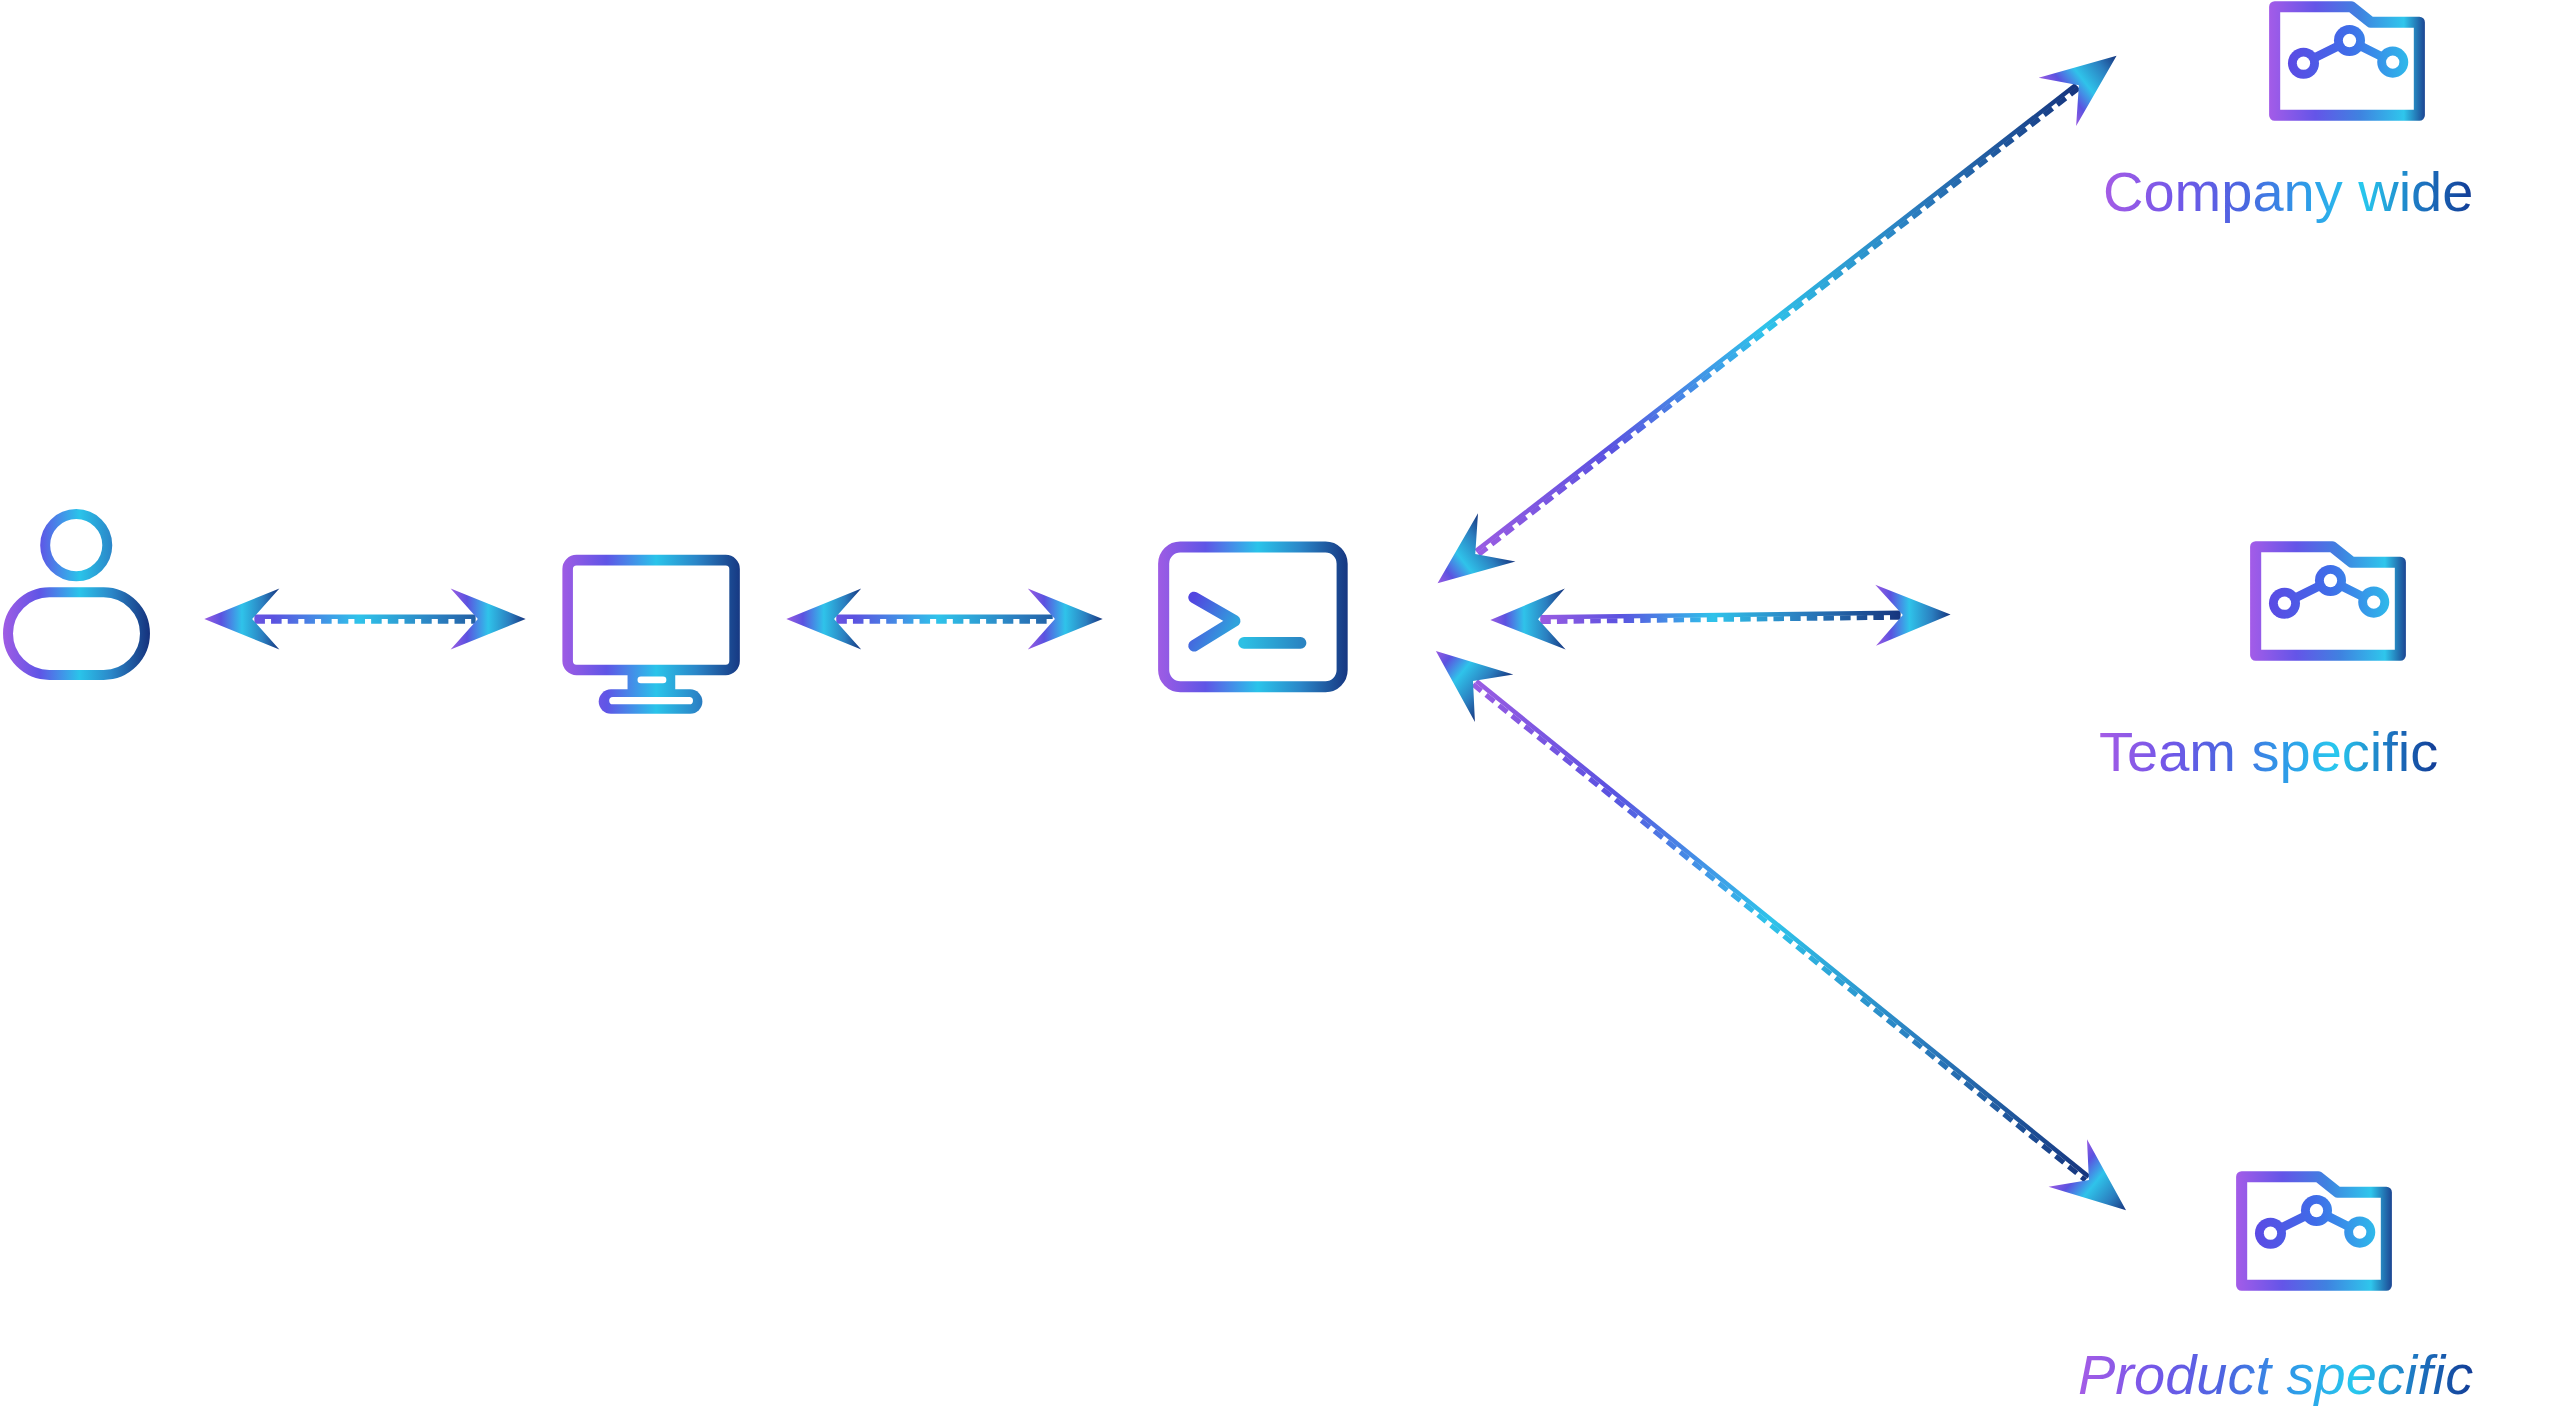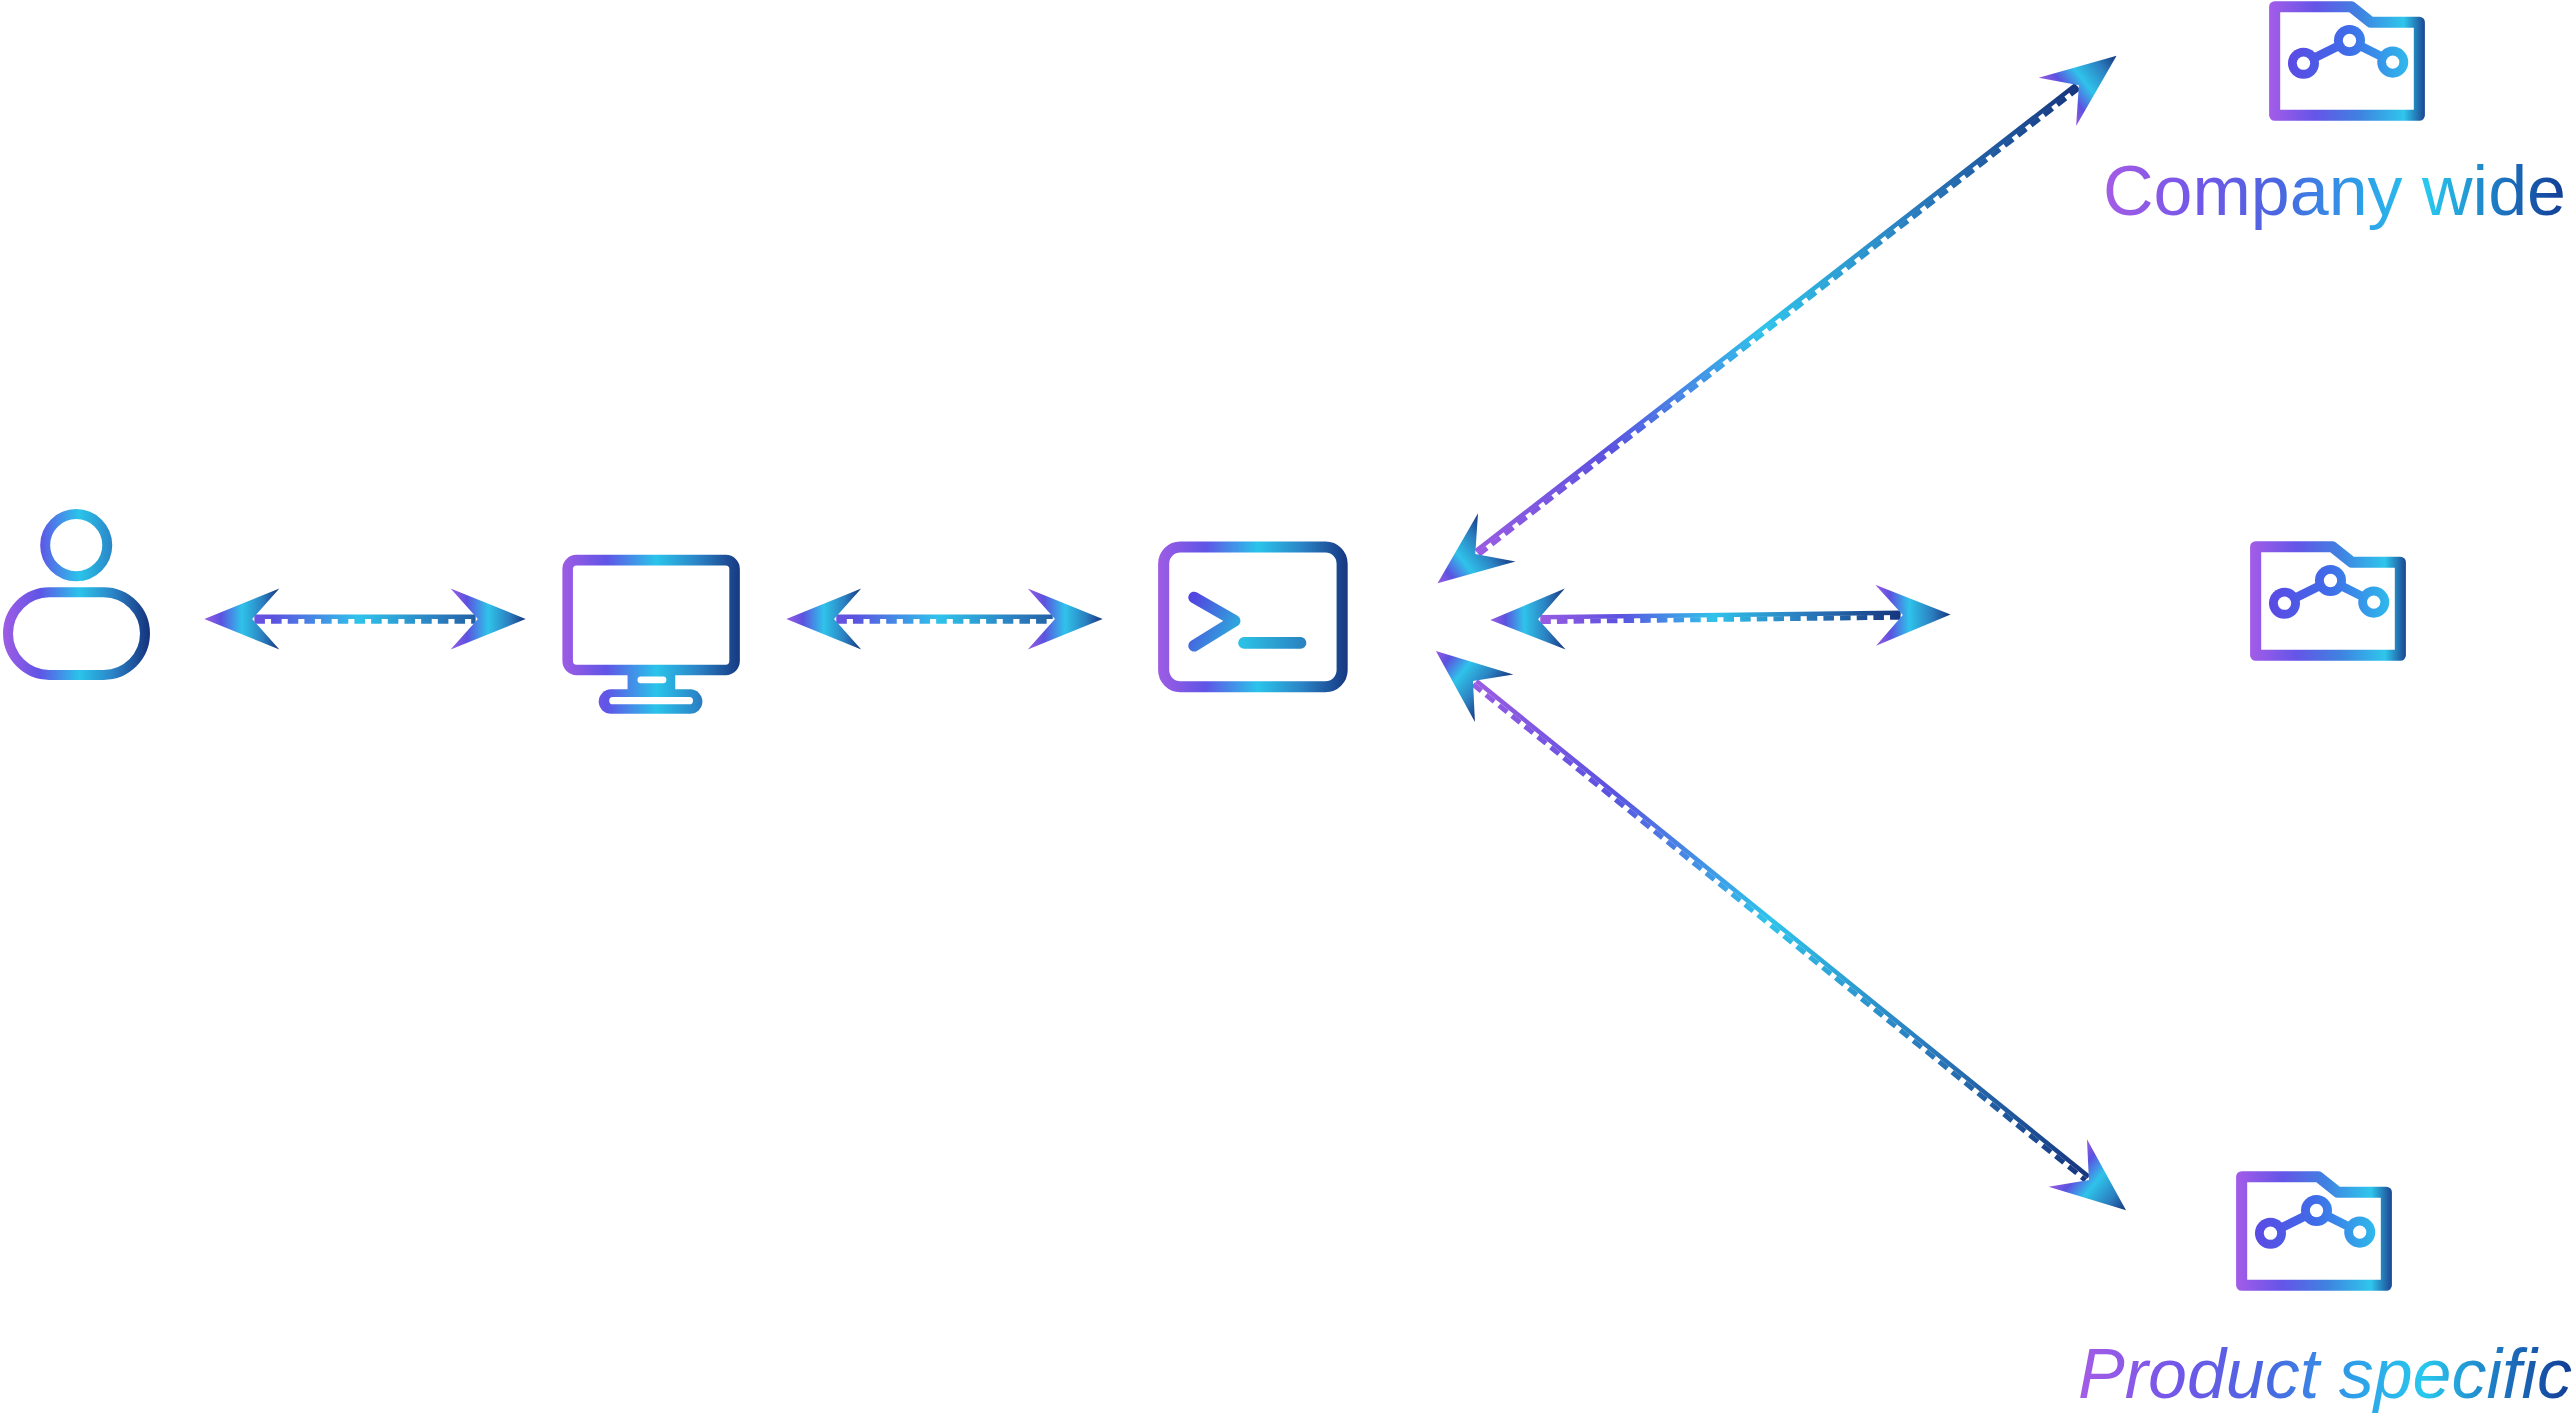--- a/index.html
+++ b/index.html
@@ -14,30 +14,31 @@
     position: absolute;
     left: 0; top: 0;
     width: 2576px;
     height: 1418px;
     overflow: hidden;
     background: #ffffff;
   }
   .abs { position: absolute; }
   .label {
     position: absolute;
-    font-size: 70px;
+    font-size: 56px;
     font-weight: 500;
     letter-spacing: 0px;
     white-space: nowrap;
     background: linear-gradient(90deg, #a55ce6 0%, #7257e8 20%, #4a66e0 38%,
                 #2e9ce8 55%, #28c8ee 70%, #1d74c0 86%, #123c96 100%);
     -webkit-background-clip: text;
     background-clip: text;
     color: transparent;
     display: inline-block;
+    margin-top: 8px;
   }
 </style>
 </head>
 <body>
 
 <div class="canvas">
 
   <svg class="abs" style="left:2.8px; top:508px;" width="147" height="173" viewBox="0 0 265 312">
     <defs>
       <linearGradient id="gU" gradientUnits="userSpaceOnUse" x1="0" y1="0" x2="265" y2="0">
@@ -287,17 +288,18 @@
       <circle cx="147" cy="73" r="28" fill="url(#gG3)"></circle>
       <circle cx="225" cy="112" r="28" fill="url(#gG3)"></circle>
       <circle cx="64" cy="114" r="12" fill="#ffffff"></circle>
       <circle cx="147" cy="73" r="12" fill="#ffffff"></circle>
       <circle cx="225" cy="112" r="12" fill="#ffffff"></circle>
     </g>
   </svg>
 
   <div class="label" style="left:2103px; top:151px;">Company wide</div>
 
+  <div class="label" style="left:2099px; top:711px;">Team specific</div>
 
   <div class="label" style="left:2078px; top:1334px;font-style:italic;">Product specific</div>
 
 </div>
 
 
 </body></html>

